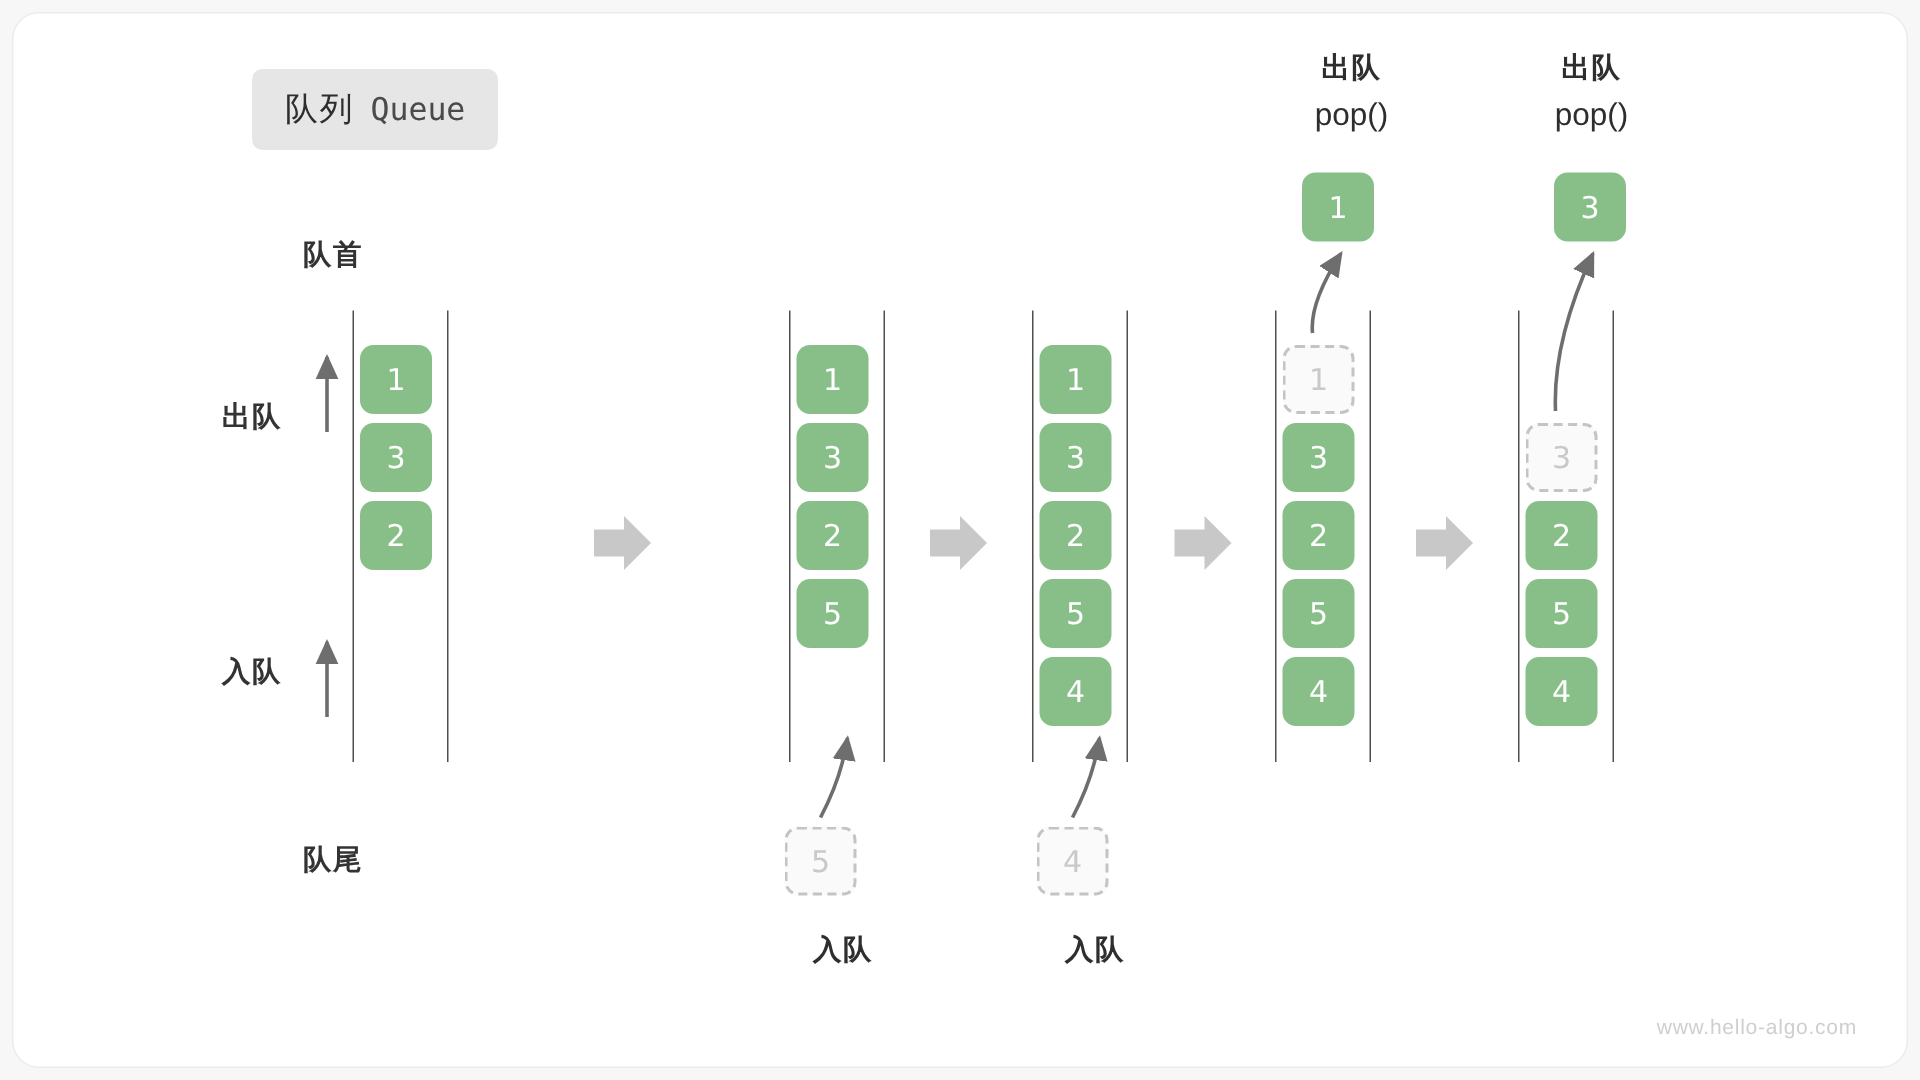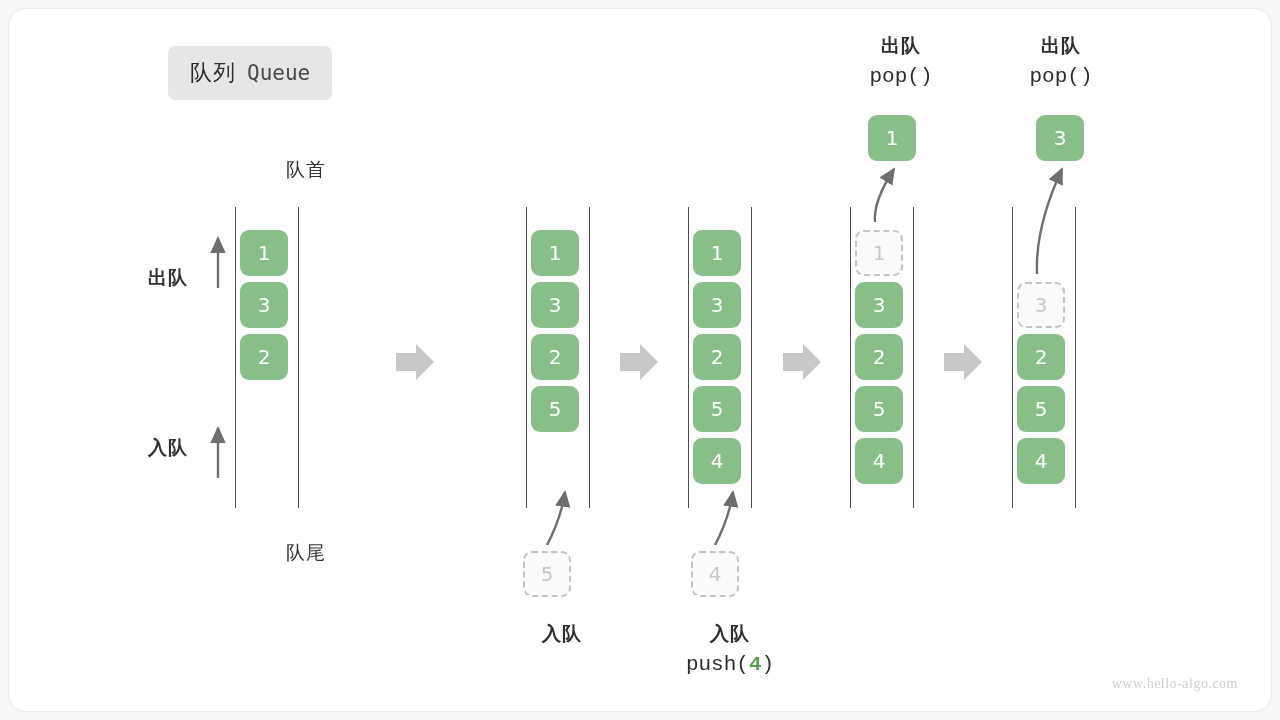--- a/index.html
+++ b/index.html
@@ -89,25 +89,25 @@
   .cell.ghost {
     background: #fafafa;
     color: #c9c9c9;
     border: 2px dashed #c4c4c4;
   }
 
   
   .col-label {
     position: absolute;
     font-size: 19px;
-    font-weight: normal;
+    font-weight: bold;
     color: #333333;
     letter-spacing: 1px;
     white-space: nowrap;
-    text-align: right;
+    text-align: left;
   }
   .side-label {
     position: absolute;
     font-size: 19px;
     font-weight: bold;
     color: #333333;
     letter-spacing: 1px;
     white-space: nowrap;
   }
 
@@ -117,34 +117,34 @@
     white-space: nowrap;
     line-height: 1.5;
   }
   .op-cn {
     font-size: 19px;
     font-weight: bold;
     color: #2e2e2e;
     letter-spacing: 1px;
   }
   .op-code {
-    font-family: Liberation Mono, monospace;
+    font-family: Liberation Sans, sans-serif;
     font-size: 21px;
     color: #2e2e2e;
   }
   .op-code .num {
     color: #53a353;
     font-weight: bold;
   }
 
   .watermark {
     position: absolute;
     right: 42px;
     bottom: 28px;
-    font-family: Liberation Serif, serif;
+    font-family: Liberation Sans, sans-serif;
     font-size: 14px;
     color: #cfcfcf;
     letter-spacing: 0.5px;
   }
 
   svg.overlay {
     position: absolute;
     left: 0;
     top: 0;
     width: 1280px;
@@ -157,21 +157,21 @@
 
 <div id="canvas">
   <div class="card"></div>
 
   <div class="title-badge">
     <span class="title-cn">队列</span>
     <span class="title-en">Queue</span>
   </div>
 
   <div class="col-label" id="label-front" style="left: 202px; top: 157px; width: 124px;">队首</div>
-  <div class="col-label" id="label-rear" style="left: 202px; top: 540px; width: 124px;">队尾</div>
+  <div class="col-label" id="label-rear" style="left: 202px; top: 560px; width: 124px;">队尾</div>
 
   <div id="content">
       <div class="col">
         <div class="rail" style="left: 235px; top: 207px; height: 301px;"></div>
         <div class="rail" style="left: 298px; top: 207px; height: 301px;"></div>
         <div class="cell filled" style="left: 240px; top: 230px;">1</div>
         <div class="cell filled" style="left: 240px; top: 282px;">3</div>
         <div class="cell filled" style="left: 240px; top: 334px;">2</div>
       </div>
       <div class="col">
@@ -210,21 +210,20 @@
       </div>
       <div class="side-label" style="left: 148px; top: 265px;">出队</div>
       <div class="side-label" style="left: 148px; top: 435px;">入队</div>
       <div class="cell ghost" style="left: 523px; top: 551px;">5</div>
       <div class="op-label" style="left: 472px; top: 620px; width: 180px;">
         <div class="op-cn">入队</div>
       </div>
       <div class="cell ghost" style="left: 691px; top: 551px;">4</div>
       <div class="op-label" style="left: 640px; top: 620px; width: 180px;">
         <div class="op-cn">入队</div>
-        <div class="op-code"><span>push(</span><span class="num">4</span><span>)</span></div>
       </div>
       <div class="cell filled" style="left: 868px; top: 115px;">1</div>
       <div class="op-label" style="left: 811px; top: 32px; width: 180px;">
         <div class="op-cn">出队</div>
         <div class="op-code">pop()</div>
       </div>
       <div class="cell filled" style="left: 1036px; top: 115px;">3</div>
       <div class="op-label" style="left: 971px; top: 32px; width: 180px;">
         <div class="op-cn">出队</div>
         <div class="op-code">pop()</div>

